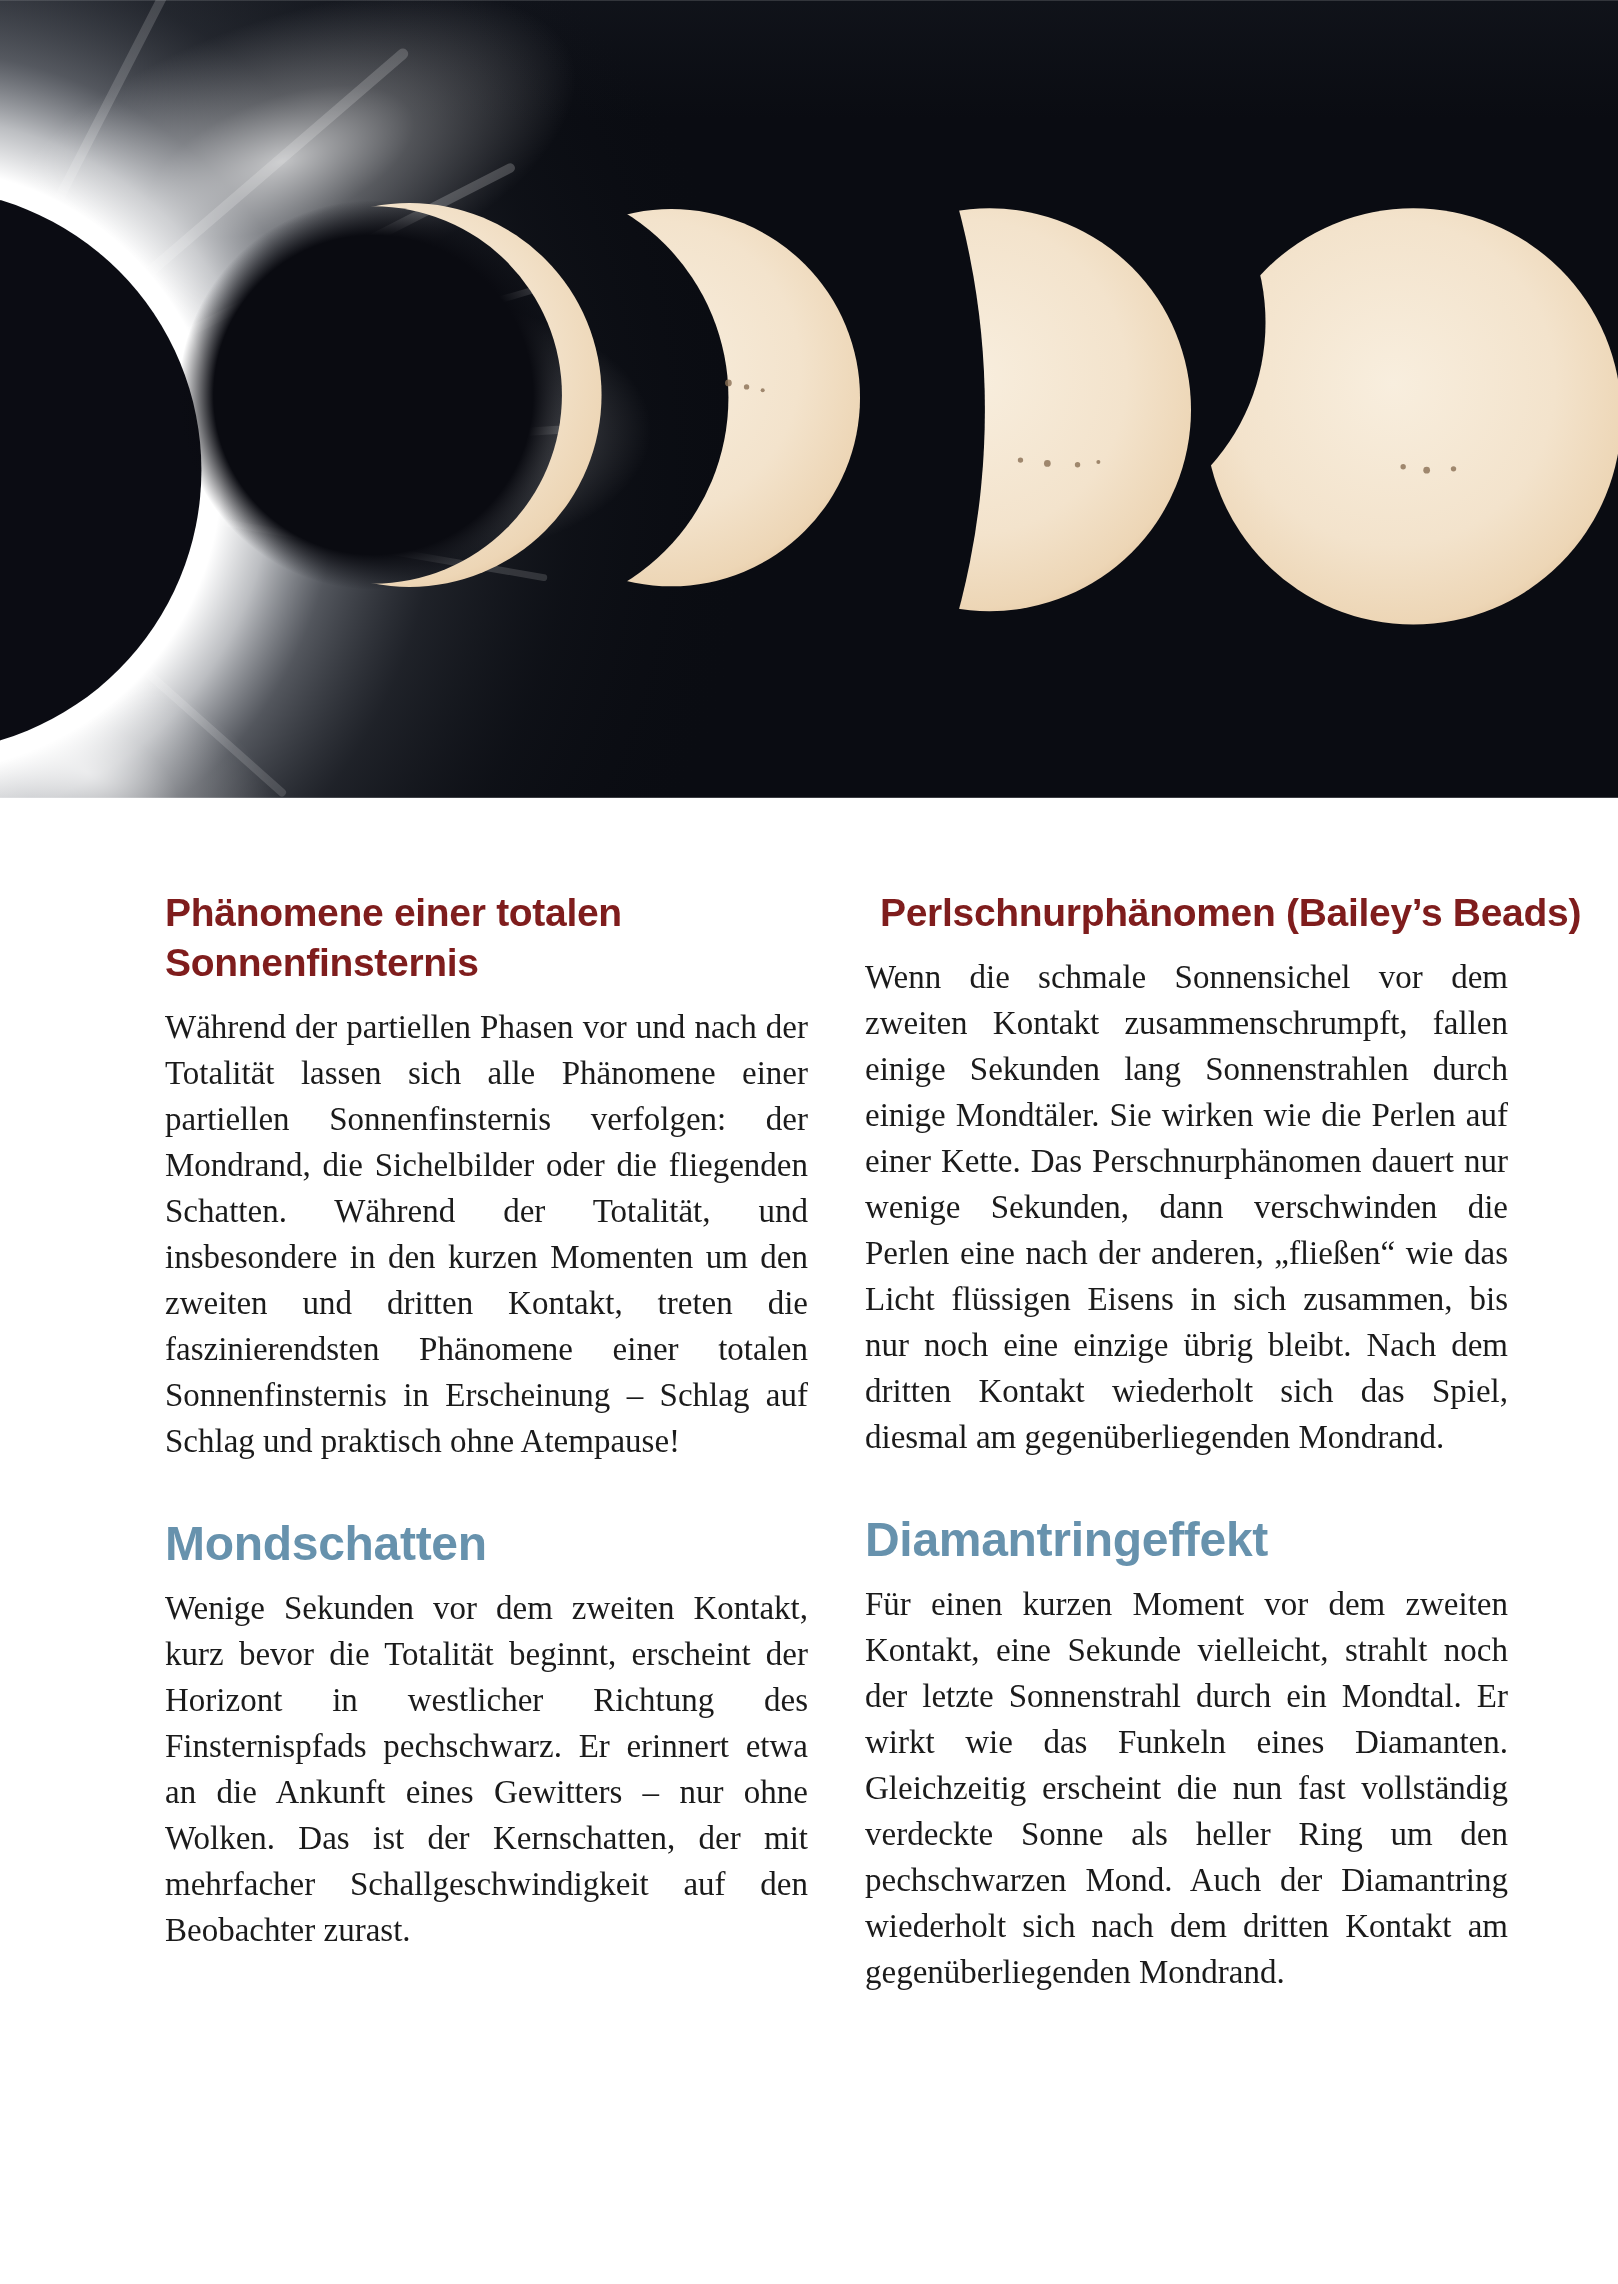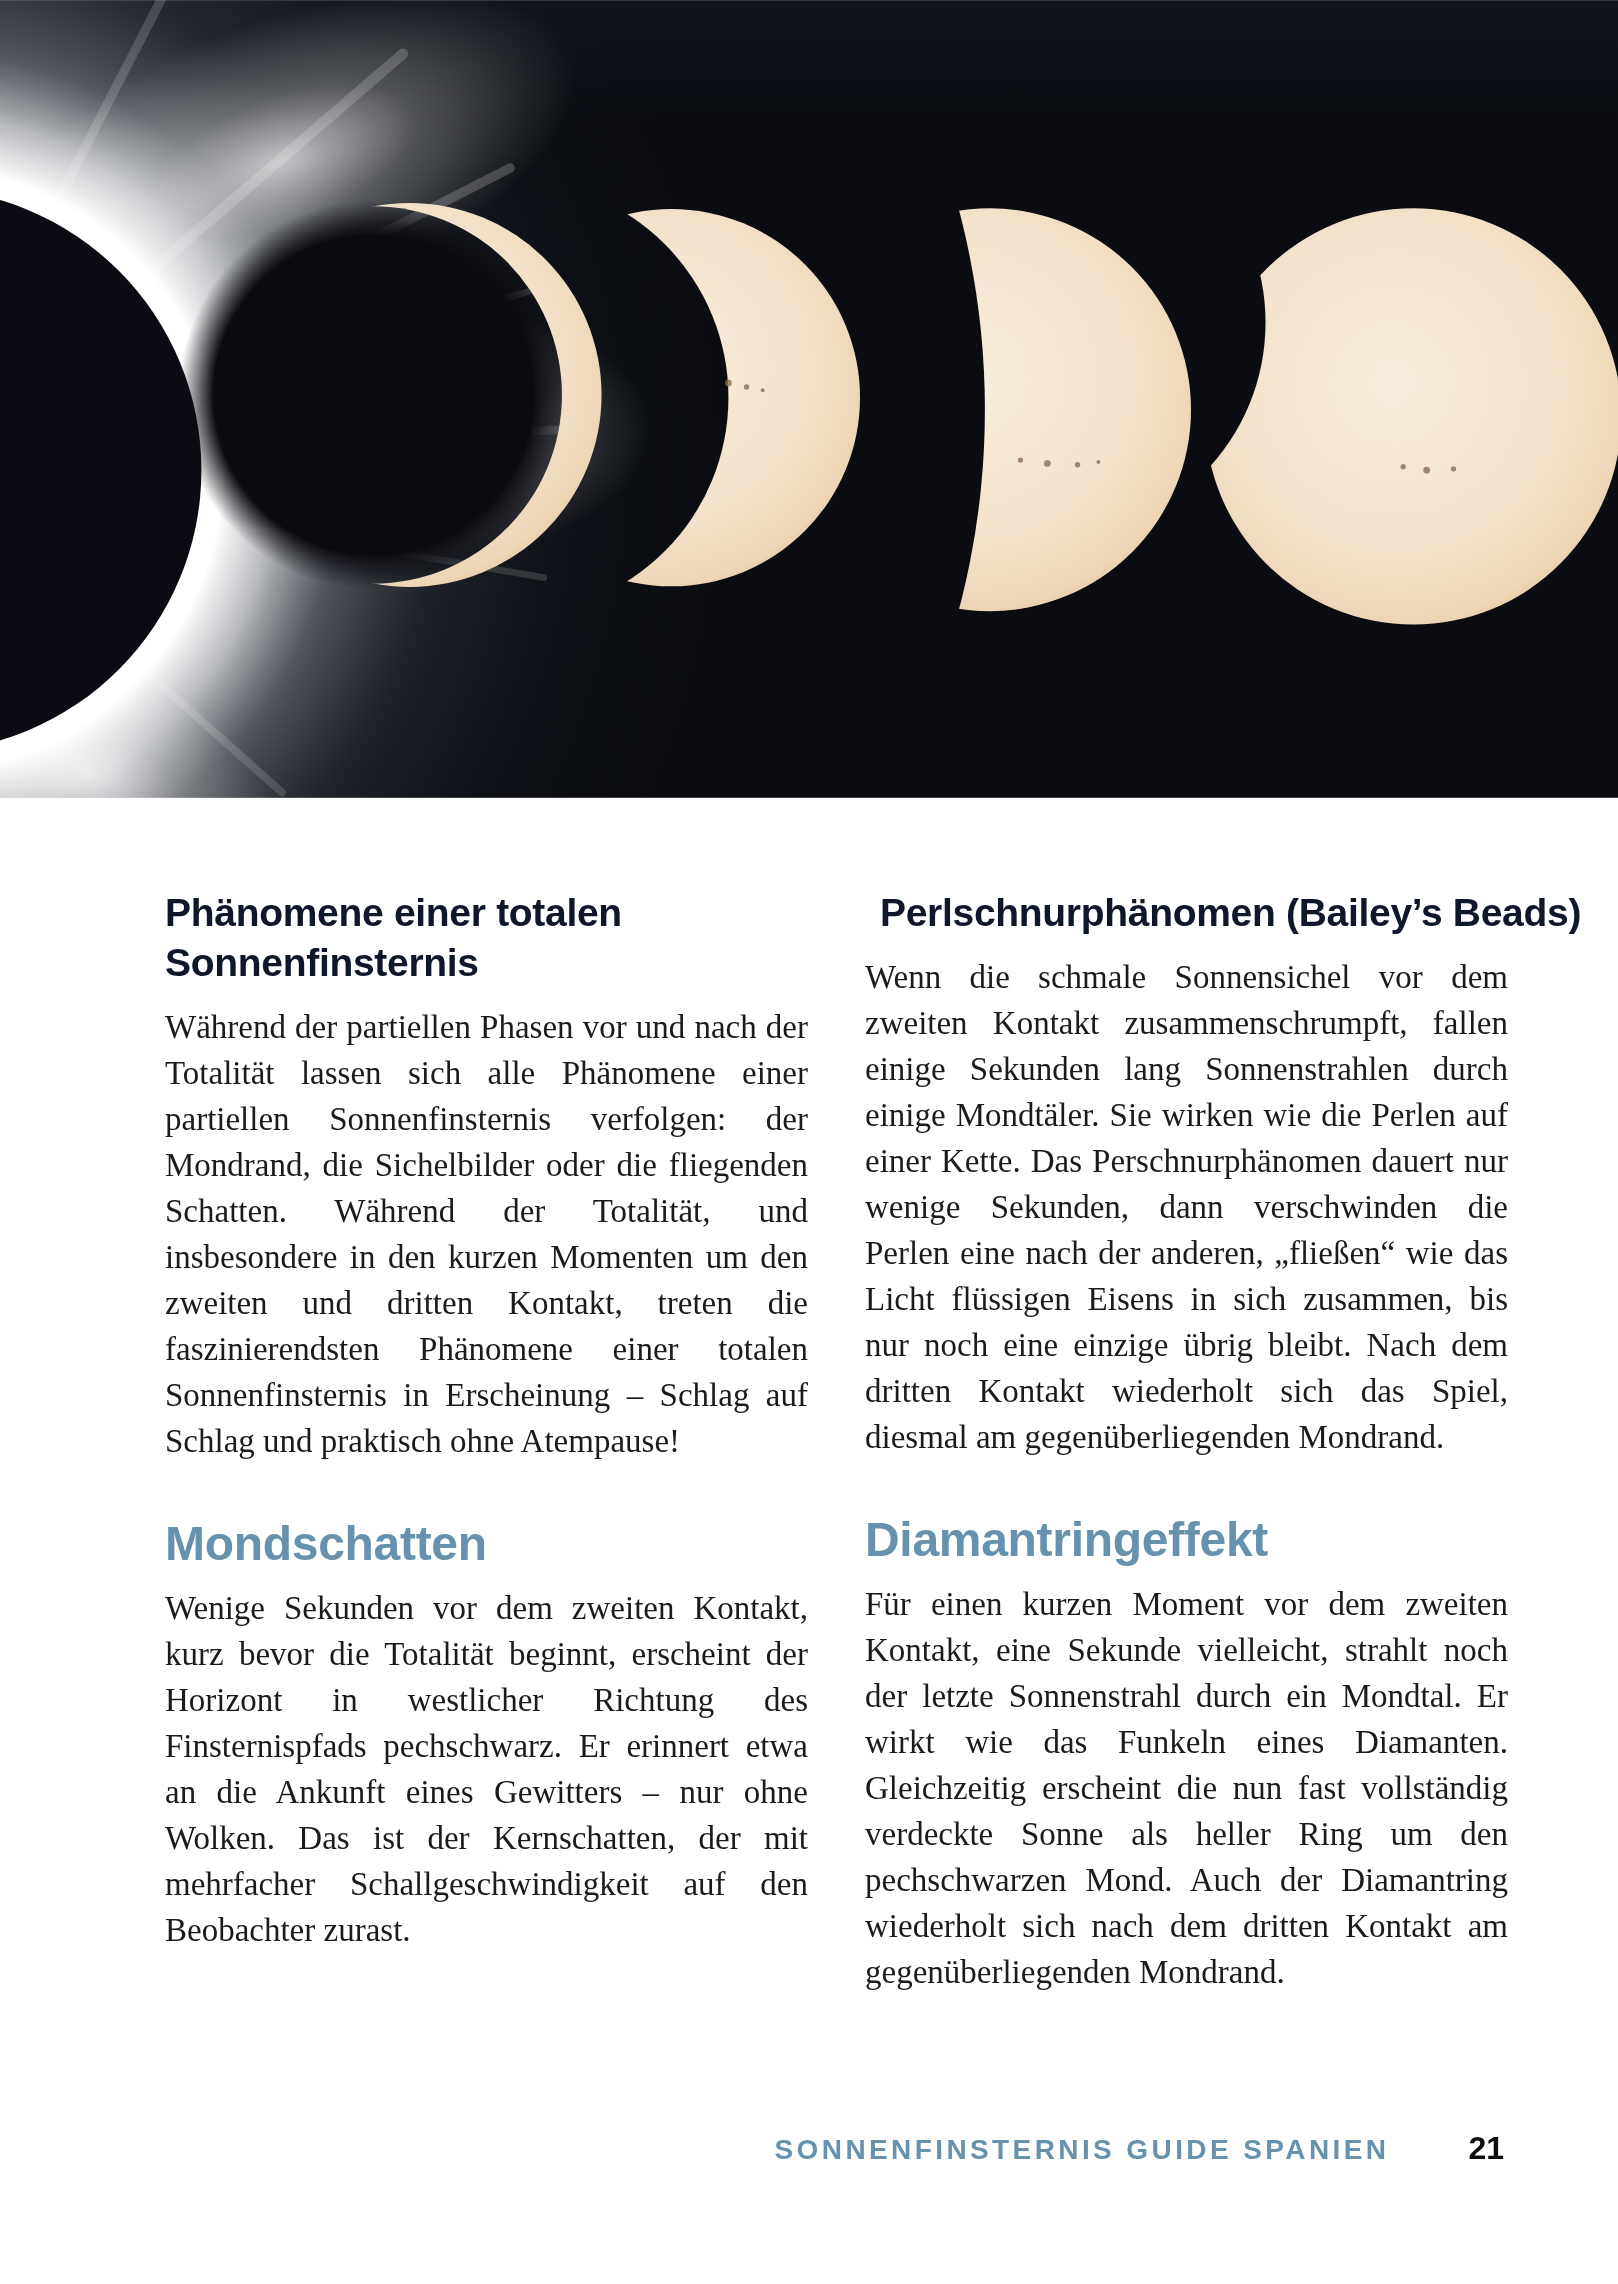--- a/index.html
+++ b/index.html
@@ -13,21 +13,21 @@
   .photo{position:absolute;left:0;top:0;width:1618px;height:798px;}
   .photo svg{display:block;}
 
   .col{position:absolute;top:888px;width:643px;color:#1b1b1b;}
   .col-left{left:165px;}
   .col-right{left:865px;}
 
   .head{
     font-family:"Liberation Sans","DejaVu Sans",sans-serif;
     font-weight:bold;
-    color:#0f172a;
+    color:#7f1d1d;
     font-size:39px;
     line-height:50px;
     letter-spacing:-0.3px;
     margin:0 0 16px 0;
   }
   .head.nowrap{white-space:nowrap;margin-left:15px;}
   .subhead{
     font-family:"Liberation Sans","DejaVu Sans",sans-serif;
     font-weight:bold;
     color:#6792ad;
@@ -173,19 +173,15 @@
     <p class="bodytext">Wenige Sekunden vor dem zweiten Kontakt, kurz bevor die Totalität beginnt, erscheint der Horizont in westlicher Richtung des Finsternispfads pechschwarz. Er erinnert etwa an die Ankunft eines Gewitters – nur ohne Wolken. Das ist der Kernschatten, der mit mehrfacher Schallgeschwindigkeit auf den Beobachter zurast.</p>
   </div>
 
   <div class="col col-right">
     <h2 class="head nowrap">Perlschnurphänomen (Bailey’s Beads)</h2>
     <p class="bodytext">Wenn die schmale Sonnensichel vor dem zweiten Kontakt zusammenschrumpft, fallen einige Sekunden lang Sonnenstrahlen durch einige Mondtäler. Sie wirken wie die Perlen auf einer Kette. Das Perschnurphänomen dauert nur wenige Sekunden, dann verschwinden die Perlen eine nach der anderen, „fließen“ wie das Licht flüssigen Eisens in sich zusammen, bis nur noch eine einzige übrig bleibt. Nach dem dritten Kontakt wiederholt sich das Spiel, diesmal am gegenüberliegenden Mondrand.</p>
     <h3 class="subhead">Diamantringeffekt</h3>
     <p class="bodytext">Für einen kurzen Moment vor dem zweiten Kontakt, eine Sekunde vielleicht, strahlt noch der letzte Sonnenstrahl durch ein Mondtal. Er wirkt wie das Funkeln eines Diamanten. Gleichzeitig erscheint die nun fast vollständig verdeckte Sonne als heller Ring um den pechschwarzen Mond. Auch der Diamantring wiederholt sich nach dem dritten Kontakt am gegenüberliegenden Mondrand.</p>
   </div>
 
-  <div class="footer">
-    <span class="footer-title">SONNENFINSTERNIS GUIDE SPANIEN</span>
-    <span class="footer-num">21</span>
-  </div>
 
 </div>
 
 
 </body></html>

